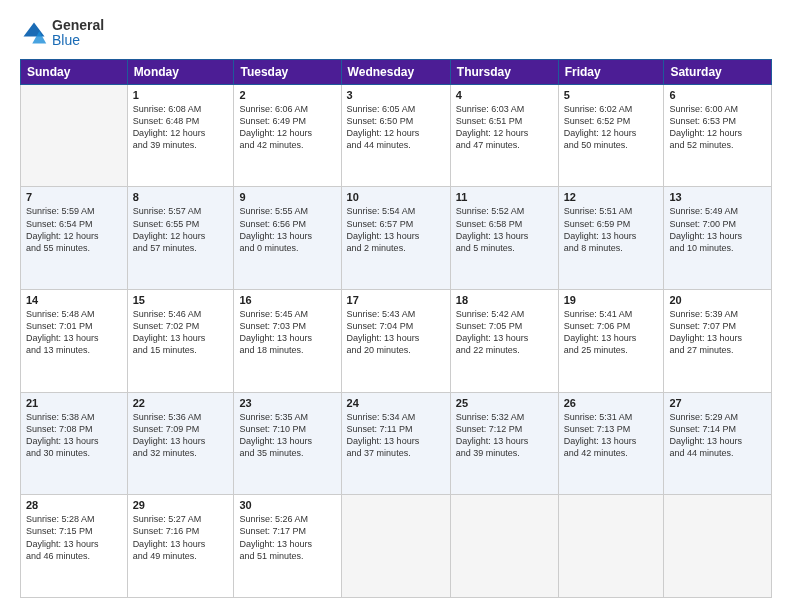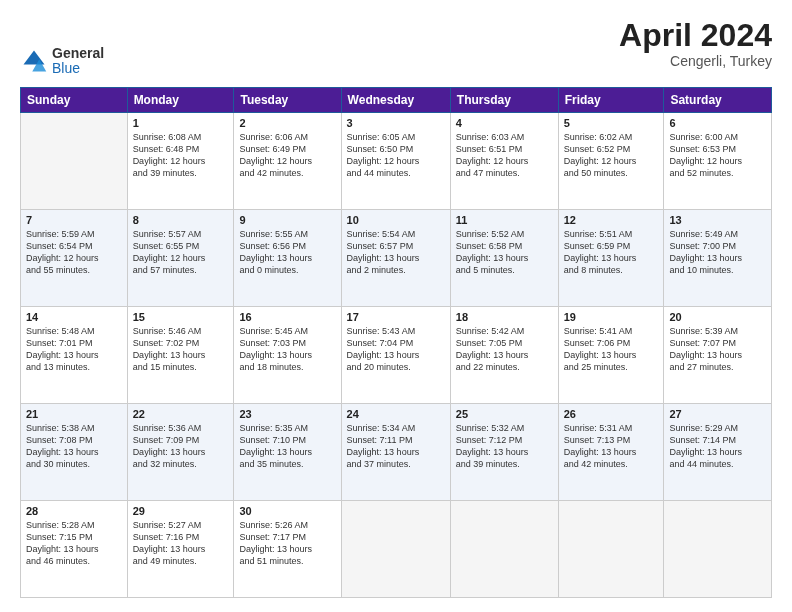--- a/index.html
+++ b/index.html
@@ -20,21 +20,20 @@
     .header {
       display: flex;
       justify-content: space-between;
       align-items: flex-start;
       margin-bottom: 10px;
     }
     .logo {
       display: flex;
       align-items: center;
       gap: 4px;
-      margin-top: 28px;
     }
     .logo-text {
       display: flex;
       flex-direction: column;
       line-height: 1.1;
     }
     .logo-general {
       font-size: 14px;
       font-weight: bold;
       color: #333;
@@ -110,24 +109,20 @@
   <div class="header">
     <div class="logo">
       <svg class="logo-icon" viewBox="0 0 32 32">
         <polygon points="16,4 28,20 4,20" fill="#1a6bb5"></polygon>
         <polygon points="22,14 30,28 14,28" fill="#1a8cd8" opacity="0.8"></polygon>
       </svg>
       <div class="logo-text">
         <span class="logo-general">General</span>
         <span class="logo-blue">Blue</span>
       </div>
-    </div>
-    <div class="title-section">
-      <div class="title-month">April 2024</div>
-      <div class="title-location">Cengerli, Turkey</div>
     </div>
   </div>
 
   <table class="calendar-table">
     <thead>
       <tr>
         <th>Sunday</th>
         <th>Monday</th>
         <th>Tuesday</th>
         <th>Wednesday</th>

